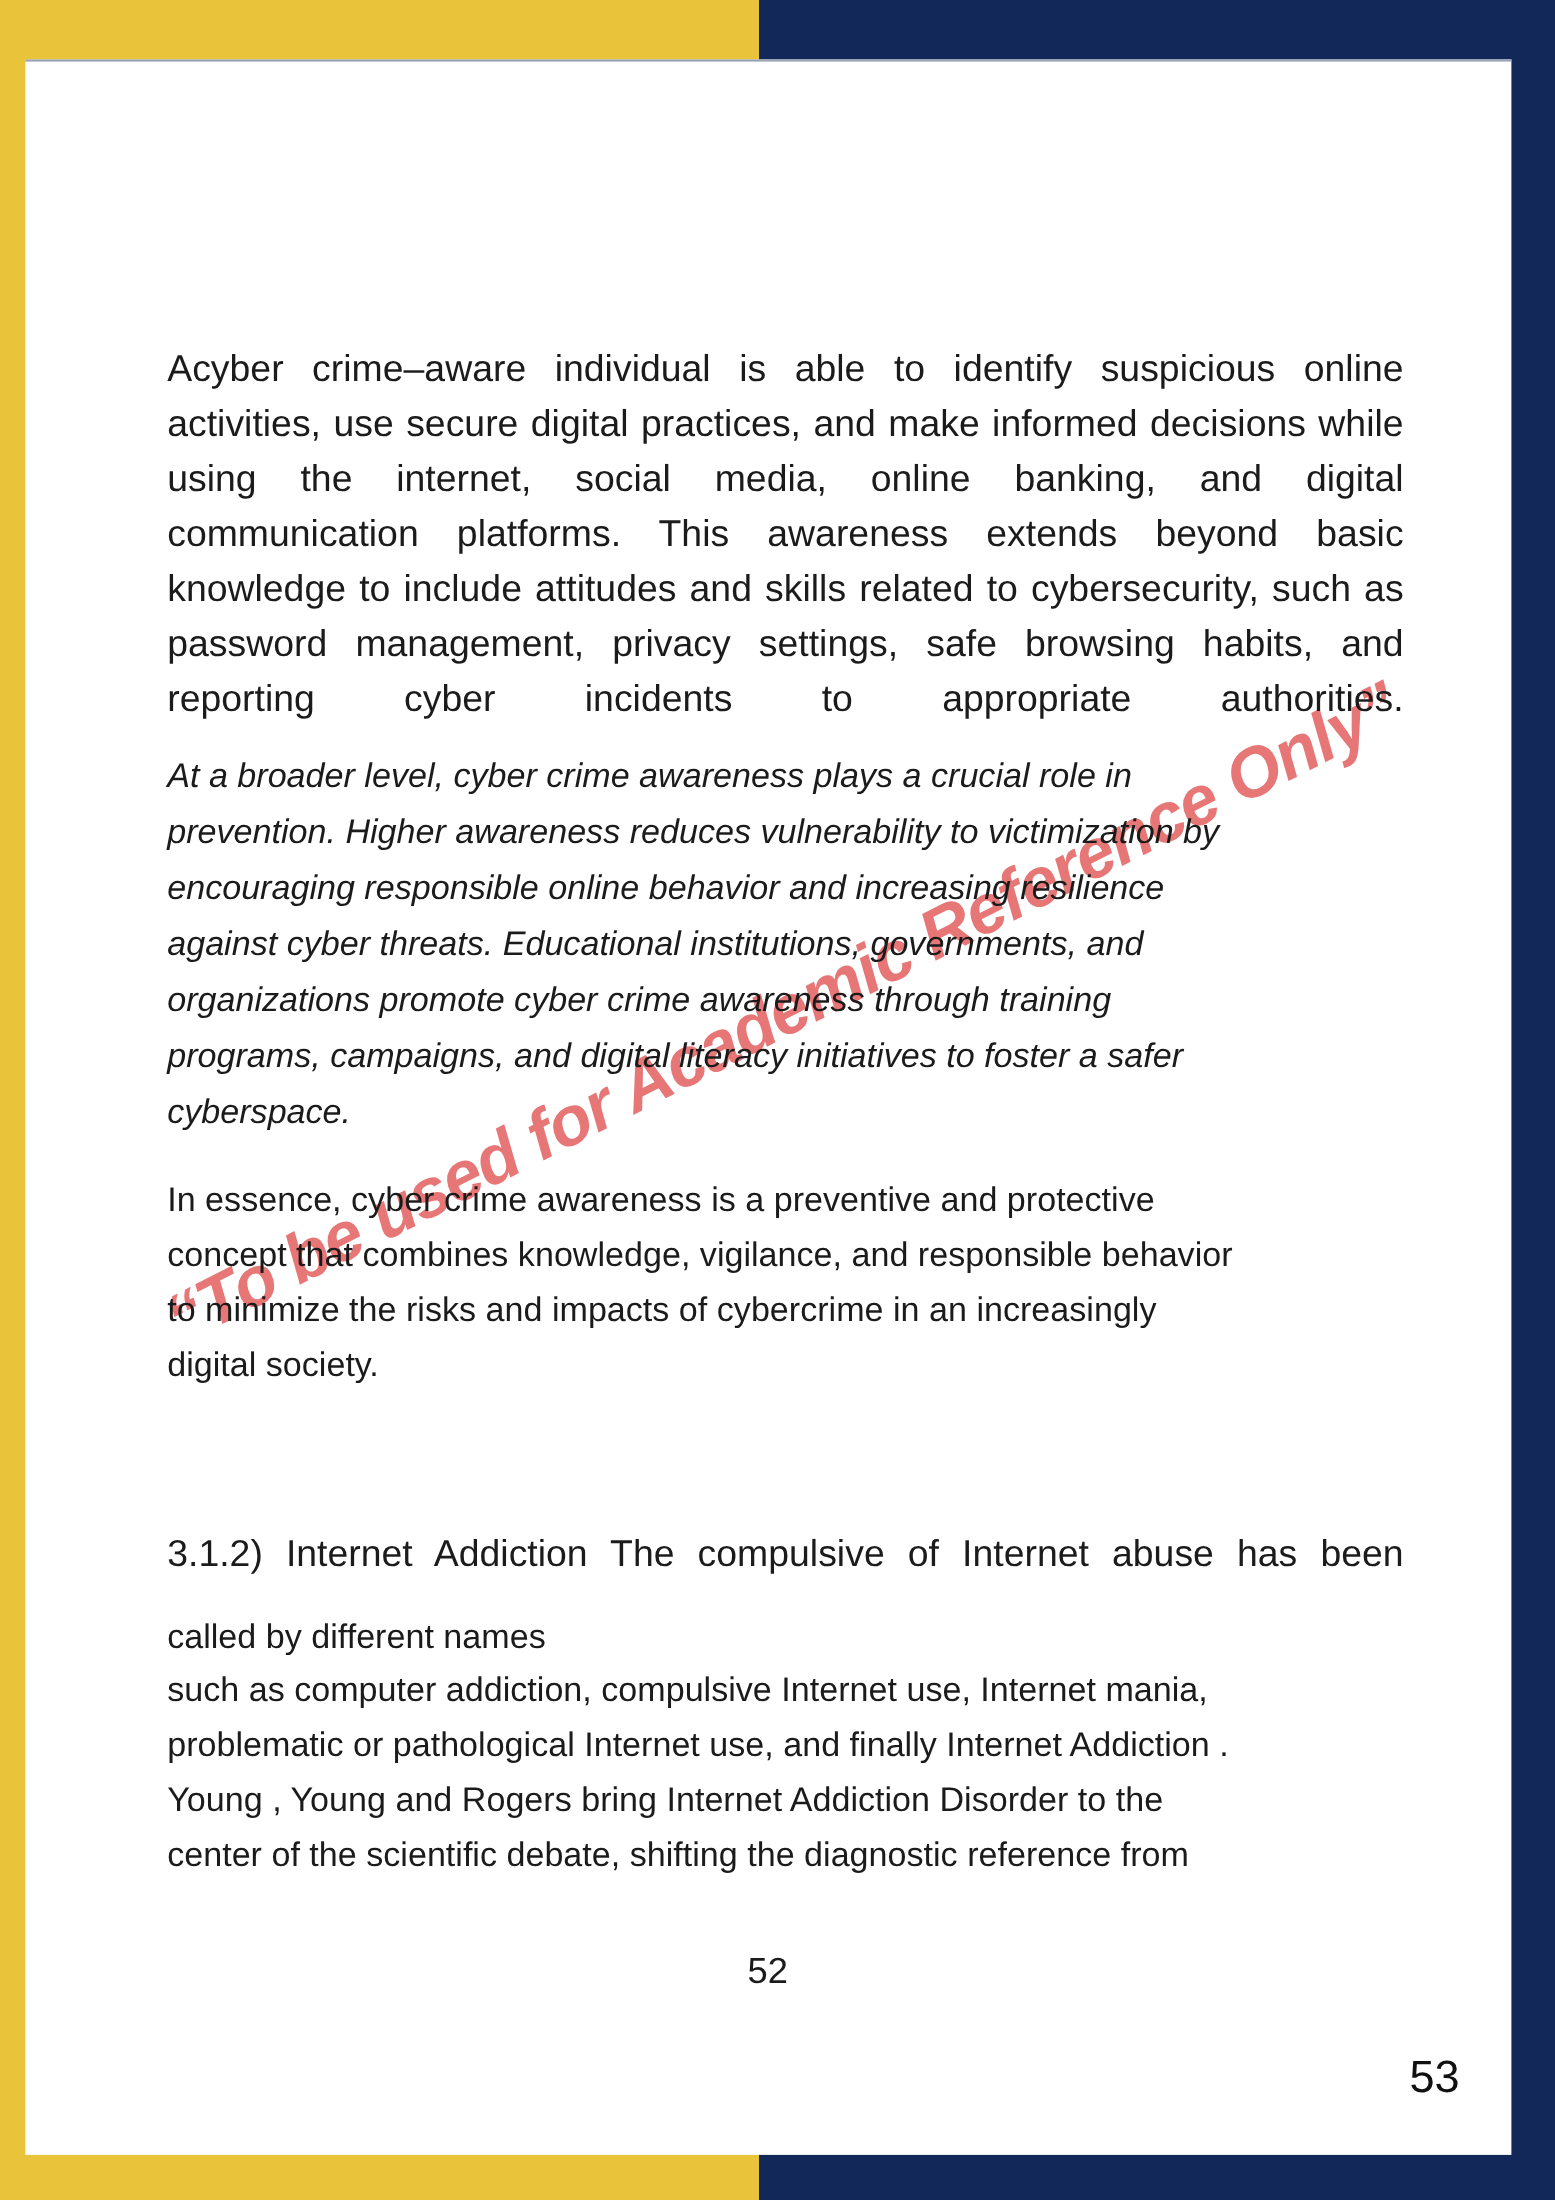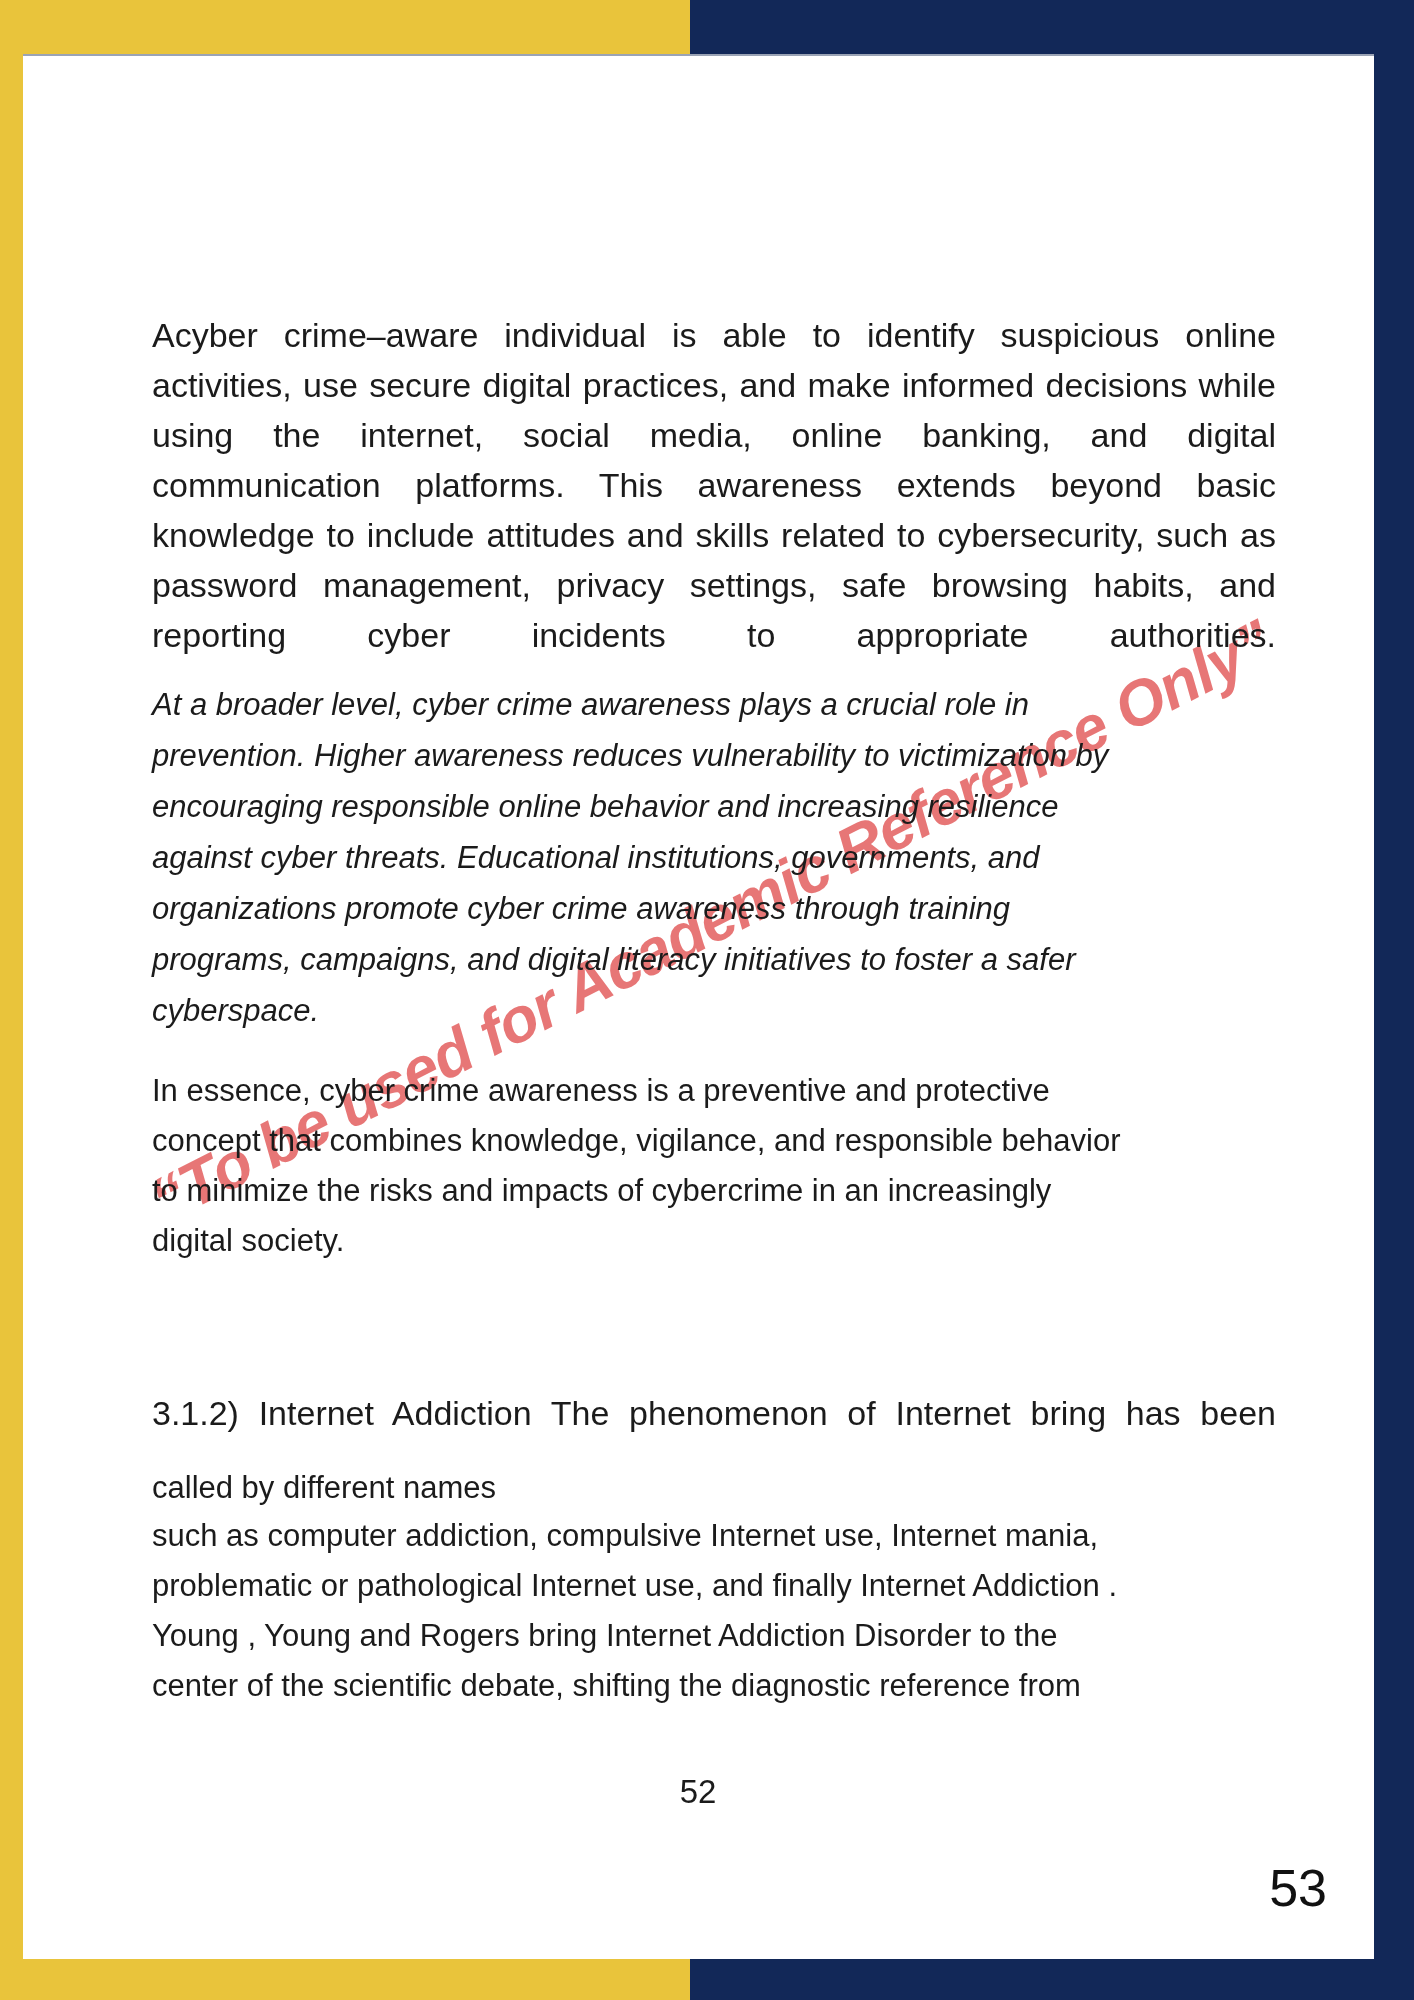--- a/index.html
+++ b/index.html
@@ -35,21 +35,21 @@
     white-space:normal;text-align:justify;text-align-last:justify;
     font-size:34px;
   }
   .para.loose .line{height:51px;line-height:51px;font-style:italic;}
   .footer-num{
     position:absolute;left:675px;top:1717px;transform:translateX(-50%);
     font-size:33px;color:#1b1b1b;z-index:2;
   }
   .corner-num{
     position:absolute;right:87px;top:1862px;
-    font-size:52px;line-height:52px;color:#111111;z-index:3;
+    font-size:41px;line-height:52px;color:#111111;z-index:3;
   }
 </style>
 </head>
 <body>
 
 <div class="canvas">
 
   <div class="bg-yellow"></div>
 
   <div class="page">
@@ -77,21 +77,21 @@
       </div>
 
     <div class="para" style="top:1010px">
         <div class="line">In essence, cyber crime awareness is a preventive and protective</div>
         <div class="line">concept that combines knowledge, vigilance, and responsible behavior</div>
         <div class="line">to minimize the risks and impacts of cybercrime in an increasingly</div>
         <div class="line">digital society.</div>
       </div>
 
     <div class="para justify" style="top:1332px">
-      <span class="line">3.1.2) Internet Addiction The phenomenon of Internet bring has been</span>
+      <span class="line">3.1.2) Internet Addiction The compulsive of Internet abuse has been</span>
     </div>
 
     <div class="para" style="top:1407px">
       <span class="line">called by different names</span>
     </div>
 
     <div class="para" style="top:1455px">
         <div class="line">such as computer addiction, compulsive Internet use, Internet mania,</div>
         <div class="line">problematic or pathological Internet use, and finally Internet Addiction .</div>
         <div class="line">Young , Young and Rogers bring Internet Addiction Disorder to the</div>

